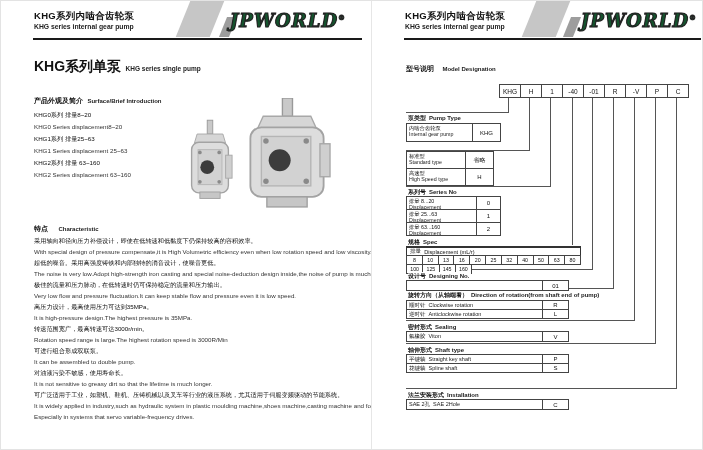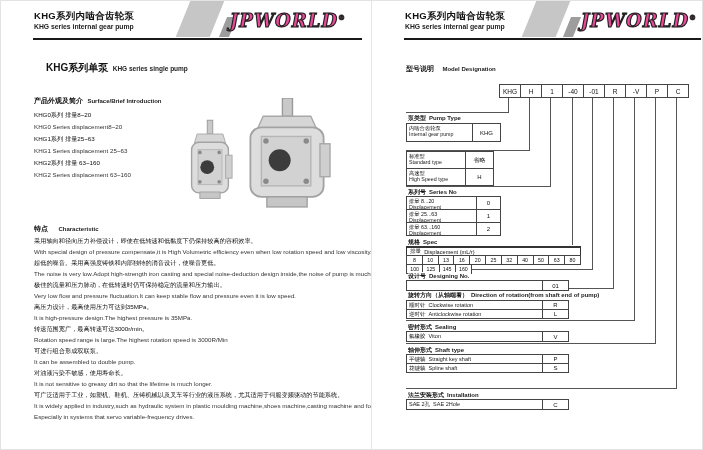--- a/index.html
+++ b/index.html
@@ -9,25 +9,25 @@
   .abs{position:absolute;}
   .page{position:absolute;top:0;height:450px;background:#fff;}
   .page-left{left:0;width:370px;}
   .page-right{left:371px;width:332px;}
   .vdiv{position:absolute;left:370px;top:0;width:1px;height:450px;background:#e6e6e6;}
   
   .hd-zh{font-size:9.5px;font-weight:bold;letter-spacing:.3px;}
   .hd-en{font-size:6.8px;font-weight:bold;color:#222;}
   .hd-rule{position:absolute;height:2px;background:#1a1a1a;}
   .slash{position:absolute;transform:skewX(-22deg);}
-  .logo{font-family:"DejaVu Serif", serif;font-style:italic;font-weight:bold;font-size:18px;color:#ec4899;
+  .logo{font-family:"DejaVu Serif", serif;font-style:italic;font-weight:bold;font-size:18px;color:#14532d;
         -webkit-text-stroke:1.1px #222;text-shadow:0 0 1px #444;letter-spacing:1px;white-space:nowrap;margin-left:16px;}
   .logo .reg{font-size:7px;-webkit-text-stroke:.6px #222;vertical-align:super;letter-spacing:0;}
   
-  .sec-zh{font-size:10px;font-weight:bold;margin-left:12px;}
+  .sec-zh{font-size:14px;font-weight:bold;}
   .sec-en{font-size:6.5px;font-weight:bold;color:#222;}
   .sub-zh{font-size:7px;font-weight:bold;}
   .sub-en{font-size:6px;font-weight:bold;color:#222;}
   .ln{position:absolute;font-size:6.2px;white-space:nowrap;}
   .ln-zh{color:#0d0d0d;}
   .ln-en{color:#333;}
   
   .codebox{position:absolute;width:22px;height:14px;border:1px solid #444;background:#fff;
            font-size:6.5px;display:flex;align-items:center;justify-content:center;}
   .conn{position:absolute;border-right:1px solid #555;border-bottom:1px solid #555;}

